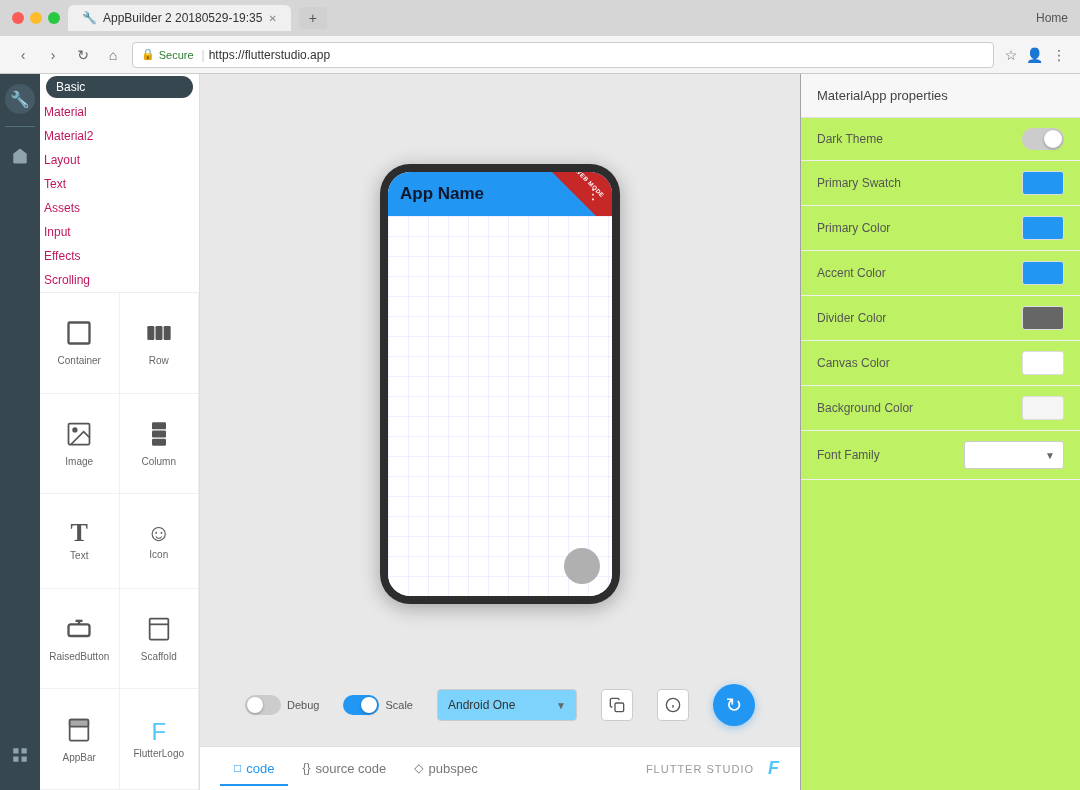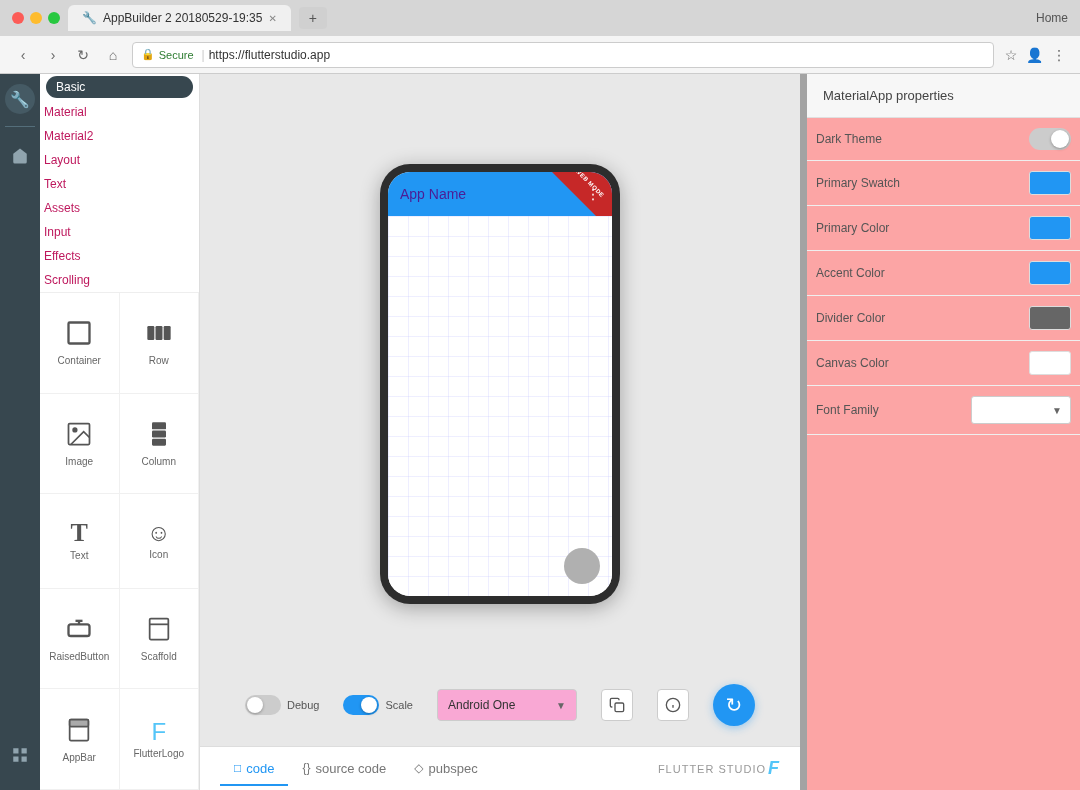--- a/index.html
+++ b/index.html
@@ -45,21 +45,21 @@
     .component-item { display: flex; flex-direction: column; align-items: center; justify-content: center; padding: 12px 8px; cursor: pointer; border-bottom: 1px solid #f0f0f0; border-right: 1px solid #f0f0f0; gap: 4px; }
     .component-icon { font-size: 22px; color: #555; line-height: 1; }
     .component-label { font-size: 10px; color: #666; text-align: center; }
 
     
     .main-canvas { flex: 1; display: flex; flex-direction: column; align-items: center; padding: 20px; background: #e8e8e8; }
     .phone-container { flex: 1; display: flex; align-items: center; justify-content: center; }
     .phone { width: 240px; height: 440px; background: #2d2d2d; border-radius: 30px; padding: 8px; box-shadow: 0 4px 20px rgba(0,0,0,0.3); }
     .phone-screen { width: 100%; height: 100%; background: white; border-radius: 22px; overflow: hidden; display: flex; flex-direction: column; }
     .phone-appbar { background: #2196f3; height: 44px; display: flex; align-items: center; padding: 0 12px; position: relative; overflow: hidden; }
-    .phone-appbar-title { color: #4c1d95; font-size: 14px; font-weight: 400; }
+    .phone-appbar-title { color: #0f172a; font-size: 17px; font-weight: 700; }
     .phone-grid { flex: 1; background: white; background-image: 
       linear-gradient(rgba(200,200,255,0.3) 1px, transparent 1px),
       linear-gradient(90deg, rgba(200,200,255,0.3) 1px, transparent 1px);
     background-size: 20px 20px; position: relative; }
     .phone-fab { position: absolute; bottom: 12px; right: 12px; width: 36px; height: 36px; background: #b0b0b0; border-radius: 50%; }
 
     
     .canvas-toolbar { display: flex; align-items: center; gap: 24px; margin-top: 10px; width: 100%; justify-content: center; }
     .debug-toggle { display: flex; align-items: center; gap: 6px; }
     .toggle-switch { width: 36px; height: 20px; background: #ccc; border-radius: 10px; position: relative; cursor: pointer; }
@@ -69,27 +69,27 @@
     .toggle-on .toggle-knob { left: 18px; }
     .toggle-label { font-size: 11px; color: #555; }
     .icon-btn { width: 32px; height: 32px; background: white; border: 1px solid #ccc; border-radius: 4px; display: flex; align-items: center; justify-content: center; cursor: pointer; color: #555; font-size: 14px; }
     .refresh-btn { width: 42px; height: 42px; background: #2196f3; border-radius: 50%; display: flex; align-items: center; justify-content: center; cursor: pointer; color: white; font-size: 18px; box-shadow: 0 2px 8px rgba(33,150,243,0.4); }
 
     
     .bottom-tabs { background: white; border-top: 1px solid #ddd; padding: 0; display: flex; align-items: center; padding: 0 20px; height: 44px; }
     .bottom-tab { display: flex; align-items: center; gap: 5px; padding: 8px 14px; font-size: 13px; color: #777; cursor: pointer; border-bottom: 2px solid transparent; margin-bottom: -1px; }
     .bottom-tab.active { color: #2196f3; border-bottom: 2px solid #2196f3; }
     .bottom-tab-icon { font-size: 12px; }
-    .flutter-studio-logo { margin-left: auto; display: flex; align-items: center; gap: 2px; color: #999; font-size: 11px; letter-spacing: 1px; text-transform: uppercase; }
+    .flutter-studio-logo { margin-left: auto; display: flex; align-items: center; gap: 14px; color: #999; font-size: 11px; letter-spacing: 1px; text-transform: uppercase; }
     .flutter-logo-icon { color: #54c5f8; font-size: 16px; }
 
     
-    .properties-panel { width: 280px; background: #fca5a5; border-left: 7px solid #a3a3a3; padding: 0; }
+    .properties-panel { width: 280px; background: #bef264; border-left: 1px solid #a3a3a3; padding: 0; }
     .properties-header { padding: 14px 16px; font-size: 13px; color: #444; font-weight: 500; border-bottom: 1px solid #e0e0e0; background: #f7f7f7; }
-    .property-row { display: flex; align-items: center; padding: 10px 9px; border-bottom: 1px solid #efefef; justify-content: flex-end; }
+    .property-row { display: flex; align-items: center; padding: 10px 16px; border-bottom: 1px solid #efefef; justify-content: flex-end; }
     .property-label { font-size: 12px; color: #555; flex: 1; }
     .color-swatch { width: 42px; height: 24px; border-radius: 3px; border: 1px solid #ddd; cursor: pointer; }
     .color-blue { background: #2196f3; }
     .color-dark { background: #666; }
     .color-white { background: white; }
     .color-lightgray { background: #f5f5f5; }
 
     
     .theme-toggle { width: 42px; height: 22px; background: #ccc; border-radius: 11px; position: relative; cursor: pointer; }
     .theme-toggle .knob { position: absolute; top: 2px; right: 2px; width: 18px; height: 18px; background: white; border-radius: 50%; box-shadow: 0 1px 3px rgba(0,0,0,0.3); }
@@ -287,21 +287,21 @@
             <div class="toggle-knob"></div>
           </div>
           <span class="toggle-label">Debug</span>
         </div>
         <div class="debug-toggle">
           <div class="toggle-switch toggle-on">
             <div class="toggle-knob"></div>
           </div>
           <span class="toggle-label">Scale</span>
         </div>
-        <div style="width: 140px; height: 32px; background: #f9a8d4; border: 1px solid #ccc; border-radius: 4px; display: flex; align-items: center; padding: 0 10px; cursor: pointer;">
+        <div style="width: 140px; height: 32px; background: #7dd3fc; border: 1px solid #ccc; border-radius: 4px; display: flex; align-items: center; padding: 0 10px; cursor: pointer;">
           <span style="flex:1; font-size:12px; color:#333;">Android One</span>
           <span style="font-size:10px; color:#666;">▼</span>
         </div>
         <div class="icon-btn">
           <svg width="16" height="16" viewBox="0 0 24 24" fill="none" stroke="#555" stroke-width="2">
               <rect x="9" y="9" width="13" height="13" rx="2"></rect>
               <path d="M5 15H4a2 2 0 0 1-2-2V4a2 2 0 0 1 2-2h9a2 2 0 0 1 2 2v1"></path>
             </svg>
         </div>
         <div class="icon-btn">
@@ -367,20 +367,24 @@
     <div class="property-row">
       <span class="property-label">Divider Color</span>
       <div class="color-swatch color-dark"></div>
     </div>
 
     <div class="property-row">
       <span class="property-label">Canvas Color</span>
       <div class="color-swatch color-white"></div>
     </div>
 
+    <div class="property-row">
+      <span class="property-label">Background Color</span>
+      <div class="color-swatch color-lightgray"></div>
+    </div>
 
     <div class="property-row">
       <span class="property-label">Font Family</span>
       <div class="font-dropdown">
         <span></span>
         <span class="font-dropdown-arrow">▼</span>
       </div>
     </div>
   </div>
 

